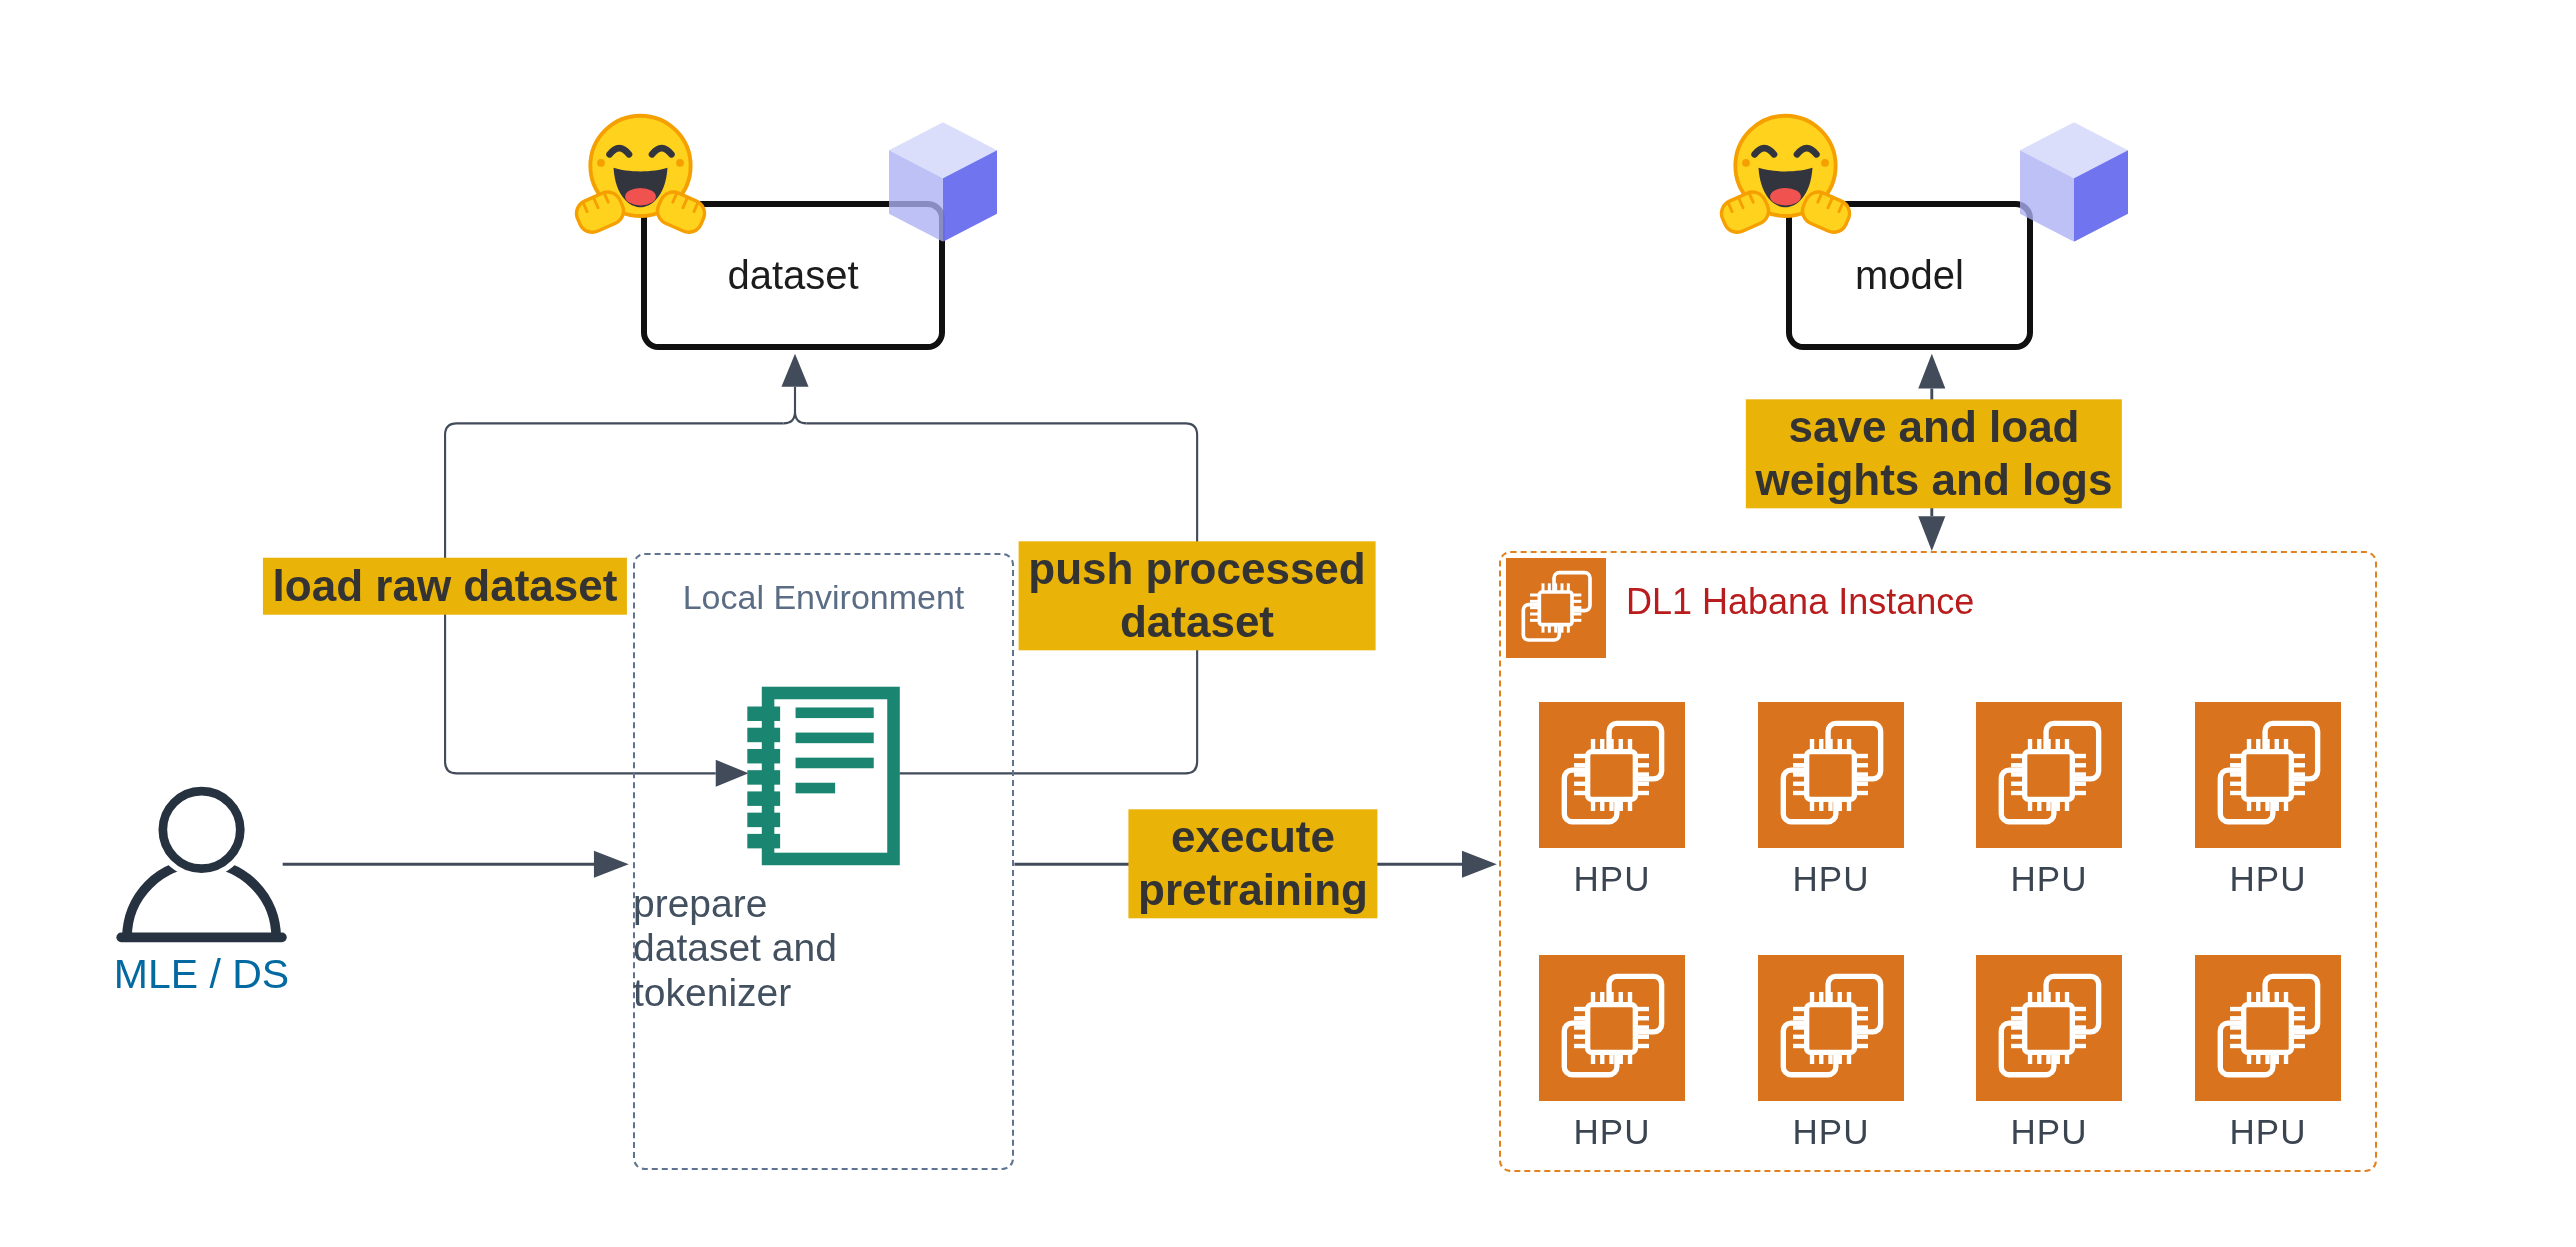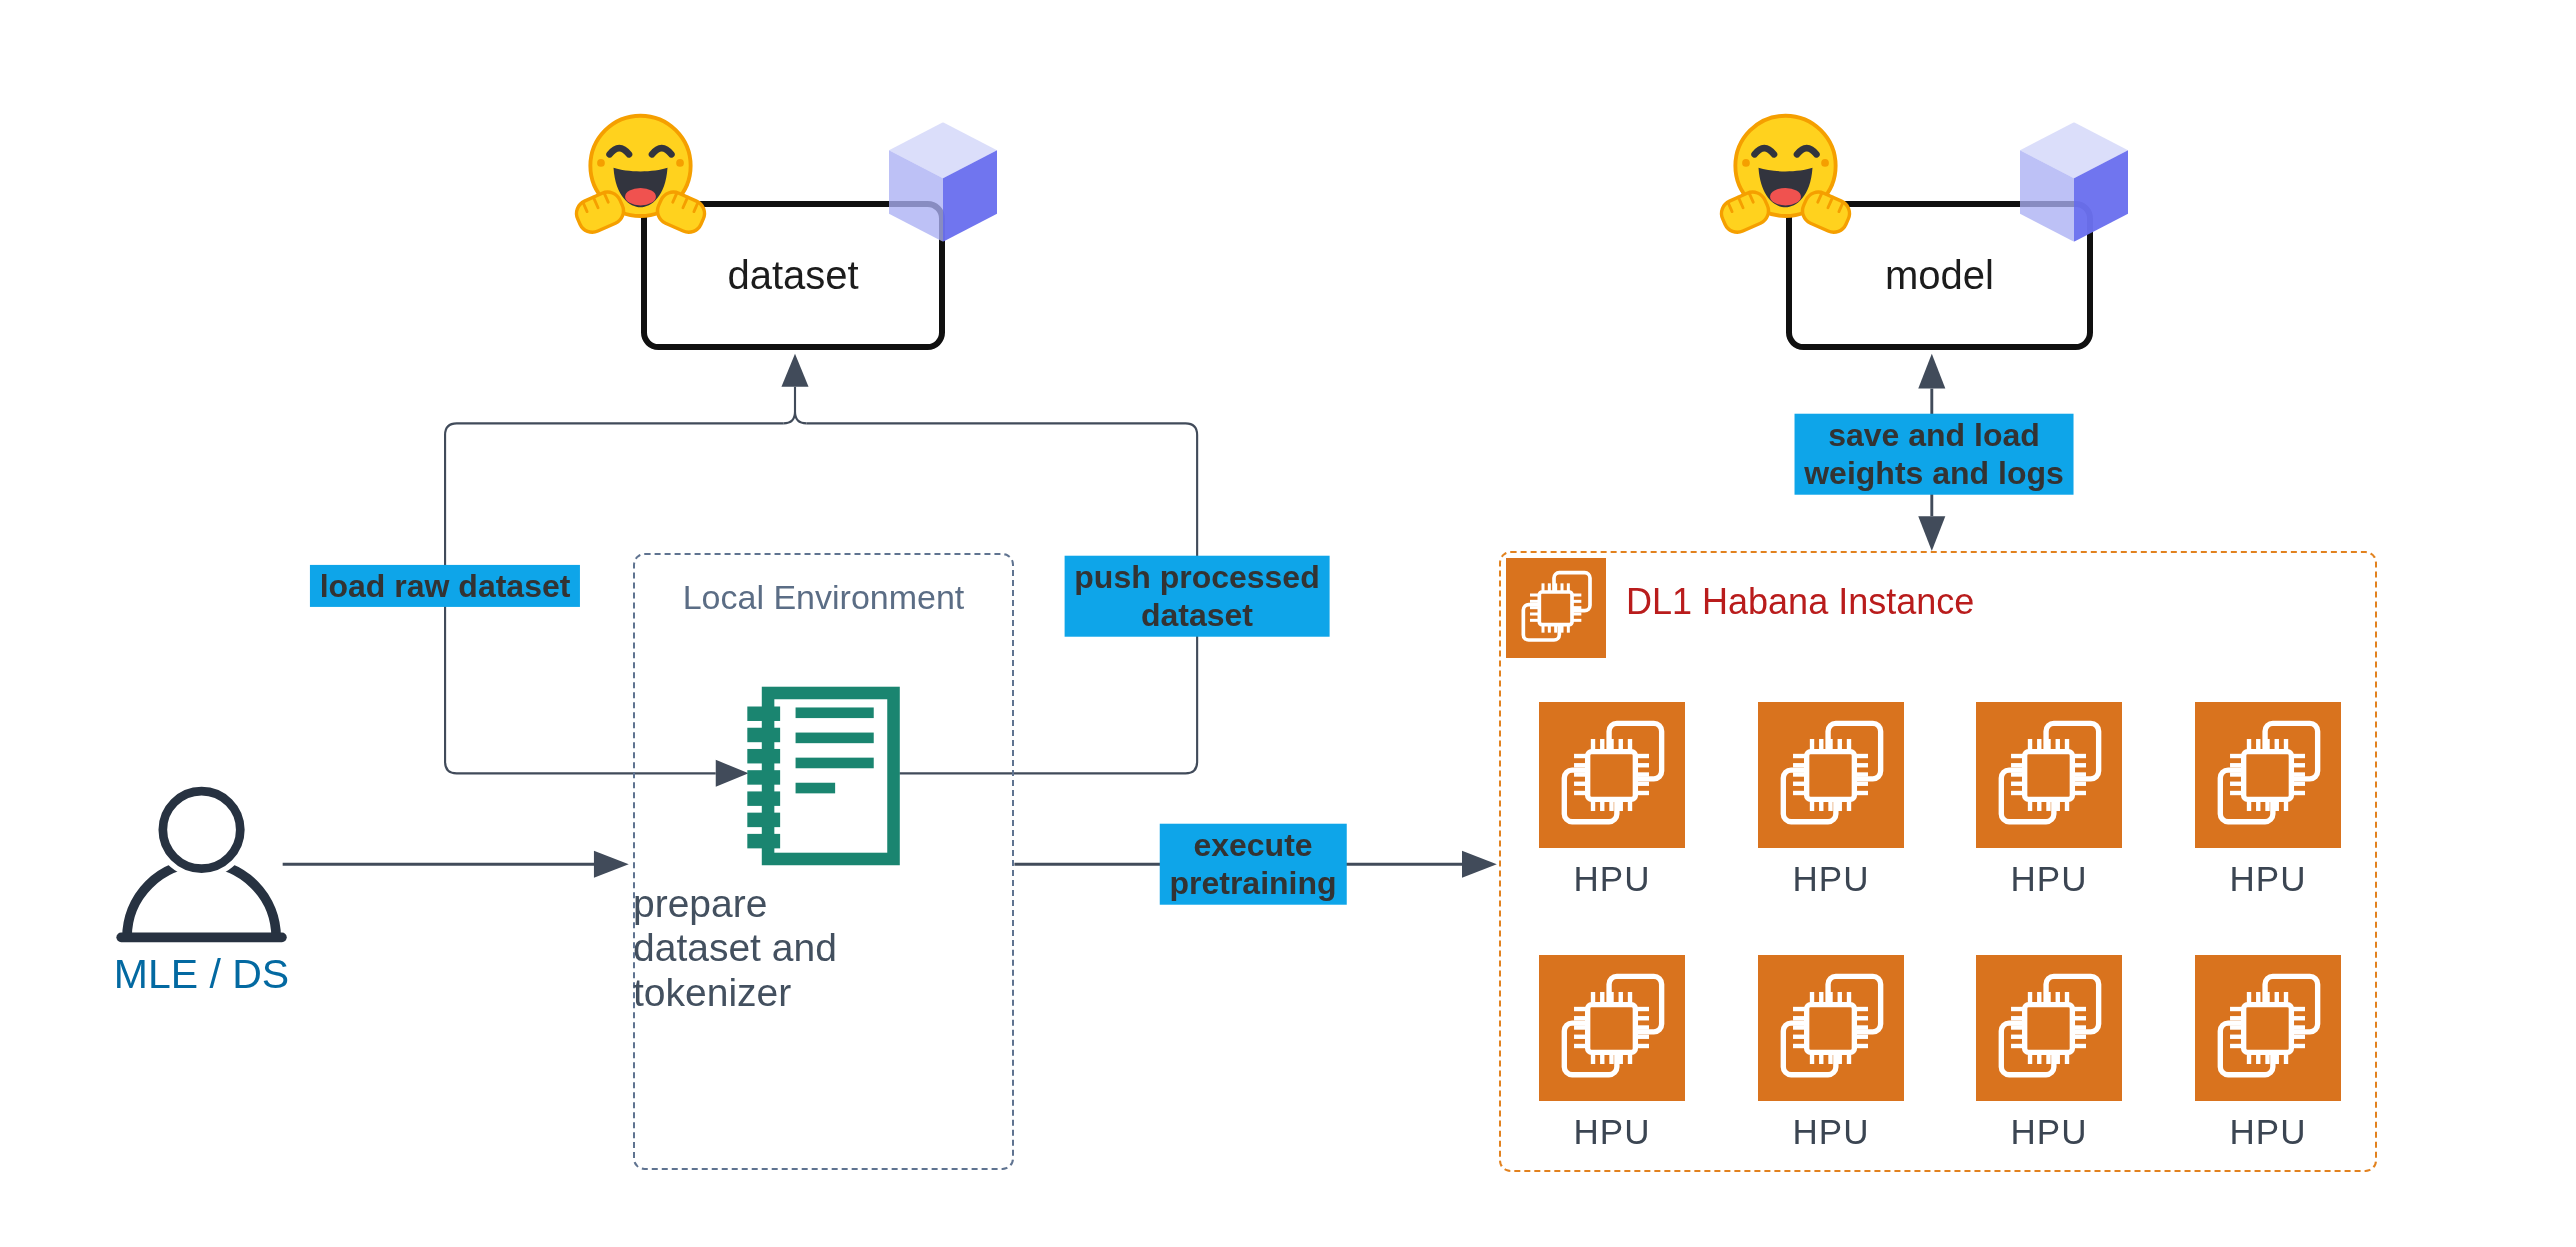--- a/index.html
+++ b/index.html
@@ -17,21 +17,21 @@
   
   .hub-box {
     position: absolute;
     border: 6.8px solid #101010;
     border-radius: 17.4px;
     background: #ffffff;
     display: flex; align-items: center; justify-content: center;
     font-size: 40px; color: #1c1c1c;
   }
   #dataset-box { left: 641px; top: 201px; width: 304px; height: 149px; }
-  #model-box   { left: 1786px; top: 201px; width: 307px; height: 149px; }
+  #model-box   { left: 1786px; top: 201px; width: 247px; height: 149px; }
 
   
   #local-env {
     position: absolute;
     left: 633px; top: 553px; width: 381px; height: 617px;
     border: 2.4px dashed #5f7390;
     border-radius: 11.6px;
     background: transparent;
   }
   #local-env-title {
@@ -58,23 +58,23 @@
   .hpu-label {
     position: absolute;
     width: 146px; text-align: center;
     font-size: 35px; color: #3b4552; letter-spacing: 1px;
   }
 
   
   .edge-label {
     position: absolute;
     transform: translate(-50%, -50%);
-    background: #0ea5e9;
+    background: #eab308;
     padding: 1.9px 9.7px;
-    font-size: 32px; font-weight: bold; color: #333333;
+    font-size: 44px; font-weight: bold; color: #333333;
     text-align: center; line-height: 1.2; white-space: pre-line;
   }
 
   #actor-label {
     left: 95px; top: 951px; width: 213px;
     text-align: center; font-size: 41px; color: #0369a1;
   }
 </style>
 </head>
 <body>

